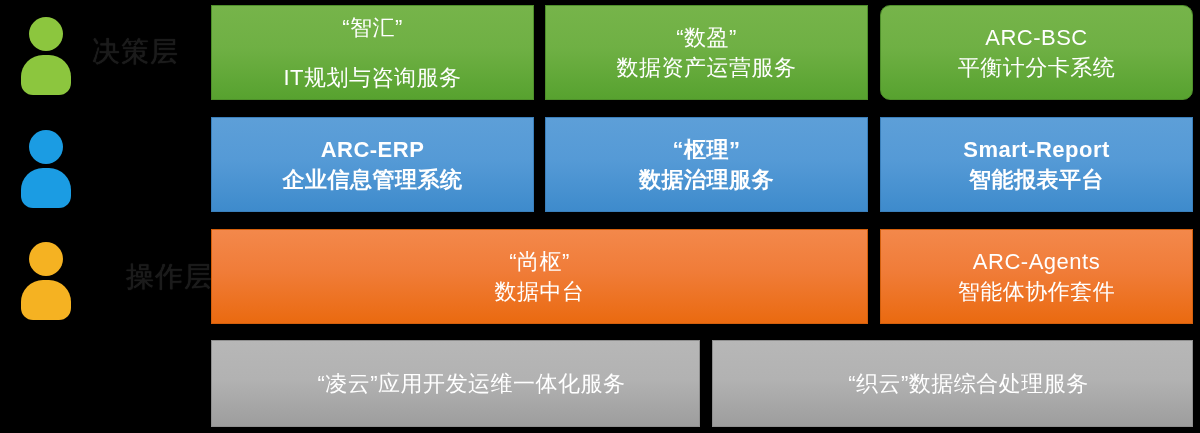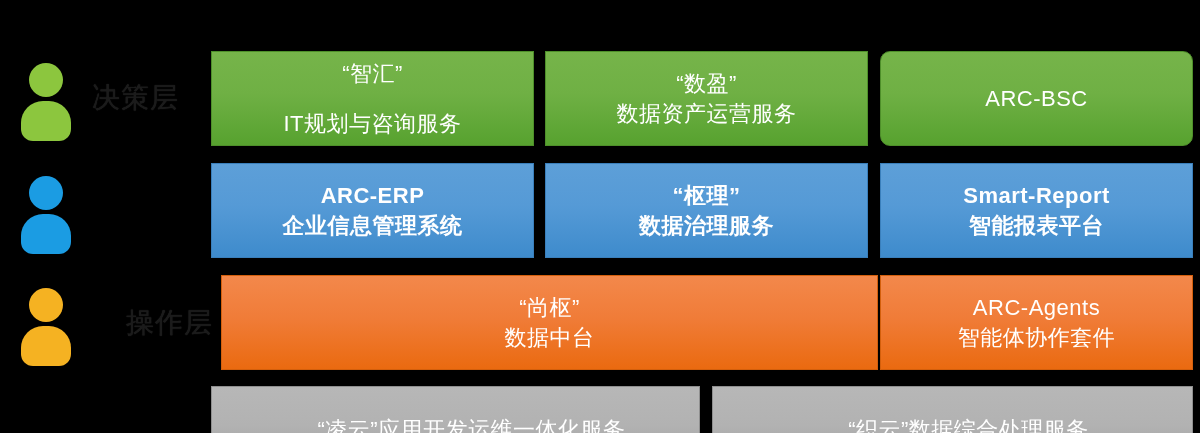--- a/index.html
+++ b/index.html
@@ -12,21 +12,20 @@
     height: 433px;
     overflow: hidden;
     font-family: "Liberation Sans", "DejaVu Sans", sans-serif;
   }
 
   #stage {
     position: relative;
     width: 1200px;
     height: 313px;
     background: #000000;
-    margin-top: 46px;
   }
 
   
   .layer-row {
     position: absolute;
     left: 0;
     width: 210px;
     display: flex;
     align-items: center;
   }
@@ -133,38 +132,39 @@
     <div class="l2">IT规划与咨询服务</div>
   </div>
 
   <div class="box green" style="left:545px; top:5px; width:323px; height:95px;">
     <div class="l1">“数盈”</div>
     <div class="l2">数据资产运营服务</div>
   </div>
 
   <div class="box green" style="left:880px; top:5px; width:313px; height:95px;border-radius:10px;">
     <div class="l1">ARC-BSC</div>
+    <div class="l2">平衡计分卡系统</div>
   </div>
 
   <div class="box blue" style="left:211px; top:117px; width:323px; height:95px;">
     <div class="l1">ARC-ERP</div>
     <div class="l2">企业信息管理系统</div>
   </div>
 
   <div class="box blue" style="left:545px; top:117px; width:323px; height:95px;">
     <div class="l1">“枢理”</div>
     <div class="l2">数据治理服务</div>
   </div>
 
   <div class="box blue" style="left:880px; top:117px; width:313px; height:95px;">
     <div class="l1">Smart-Report</div>
     <div class="l2">智能报表平台</div>
   </div>
 
-  <div class="box orange" style="left:221px; top:229px; width:657px; height:95px;text-align:center;">
+  <div class="box orange" style="left:211px; top:229px; width:657px; height:95px;text-align:center;">
     <div class="l1">“尚枢”</div>
     <div class="l2">数据中台</div>
   </div>
 
   <div class="box orange" style="left:880px; top:229px; width:313px; height:95px;">
     <div class="l1">ARC-Agents</div>
     <div class="l2">智能体协作套件</div>
   </div>
 
   <div class="box gray single" style="left:211px; top:340px; width:489px; height:87px;">

